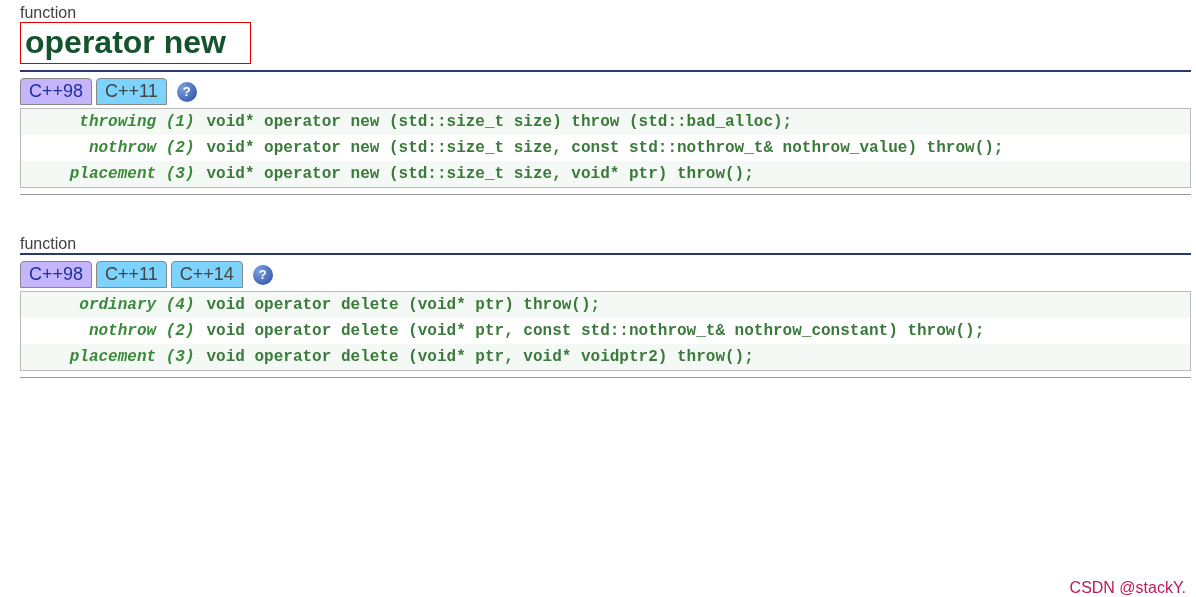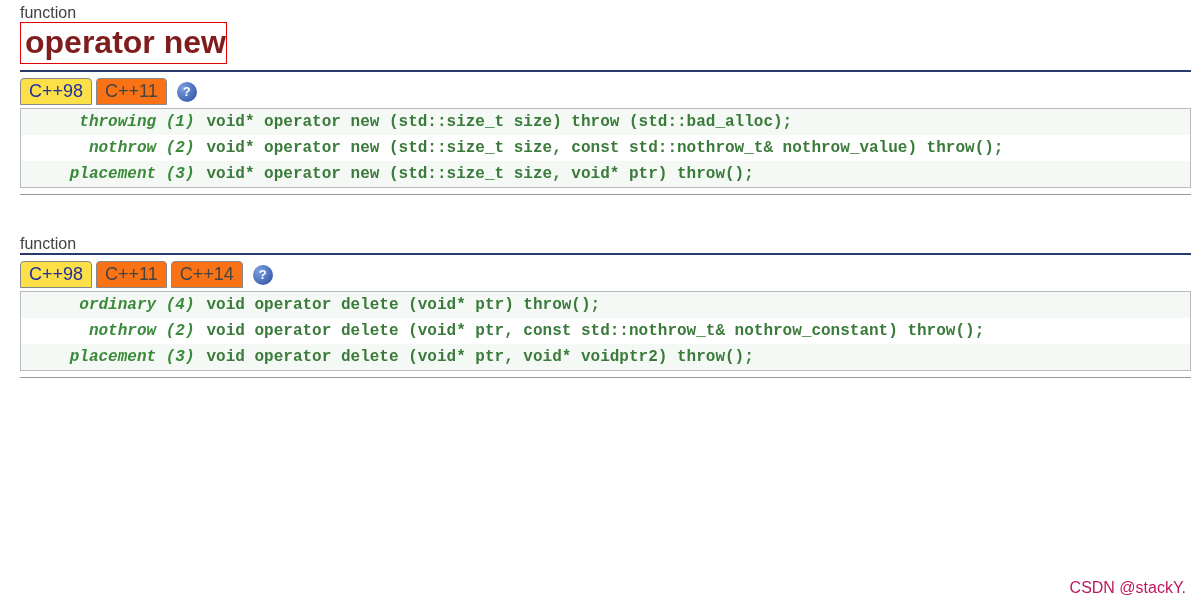--- a/index.html
+++ b/index.html
@@ -19,24 +19,24 @@
     .kind-label {
       font-size: 16px;
       color: #404040;
       margin-top: 4px;
       margin-bottom: 0;
     }
     .page-title {
       display: inline-block;
       font-size: 32px;
       font-weight: bold;
-      color: #7f1d1d;
+      color: #14532d;
       margin: 0 0 6px 0;
       border: 1px solid #e00000;
-      padding: 0 0 2px 4px;
+      padding: 0 24px 2px 4px;
       line-height: 1.2;
     }
     hr.title-rule {
       margin: 0 0 6px 0;
       border: none;
       border-top: 2px solid #2a3a6a;
     }
     hr.bottom-rule {
       margin: 6px 0 6px 0;
       border: none;
@@ -47,26 +47,26 @@
       align-items: center;
       gap: 4px;
       margin-bottom: 3px;
     }
     .tab {
       border: 1px solid #888;
       border-radius: 4px 4px 0 0;
       padding: 2px 8px;
       font-size: 18px;
       color: #2030a0;
-      background: #fde047;
+      background: #c4b5fd;
       cursor: pointer;
       user-select: none;
     }
     .tab.inactive {
-      background: #f97316;
+      background: #7dd3fc;
       color: #444;
     }
     .help-icon {
       display: inline-flex;
       width: 20px;
       height: 20px;
       align-items: center;
       justify-content: center;
       margin-left: 6px;
       background: radial-gradient(circle at 30% 30%, #7aa0e0, #2a4aa0);

